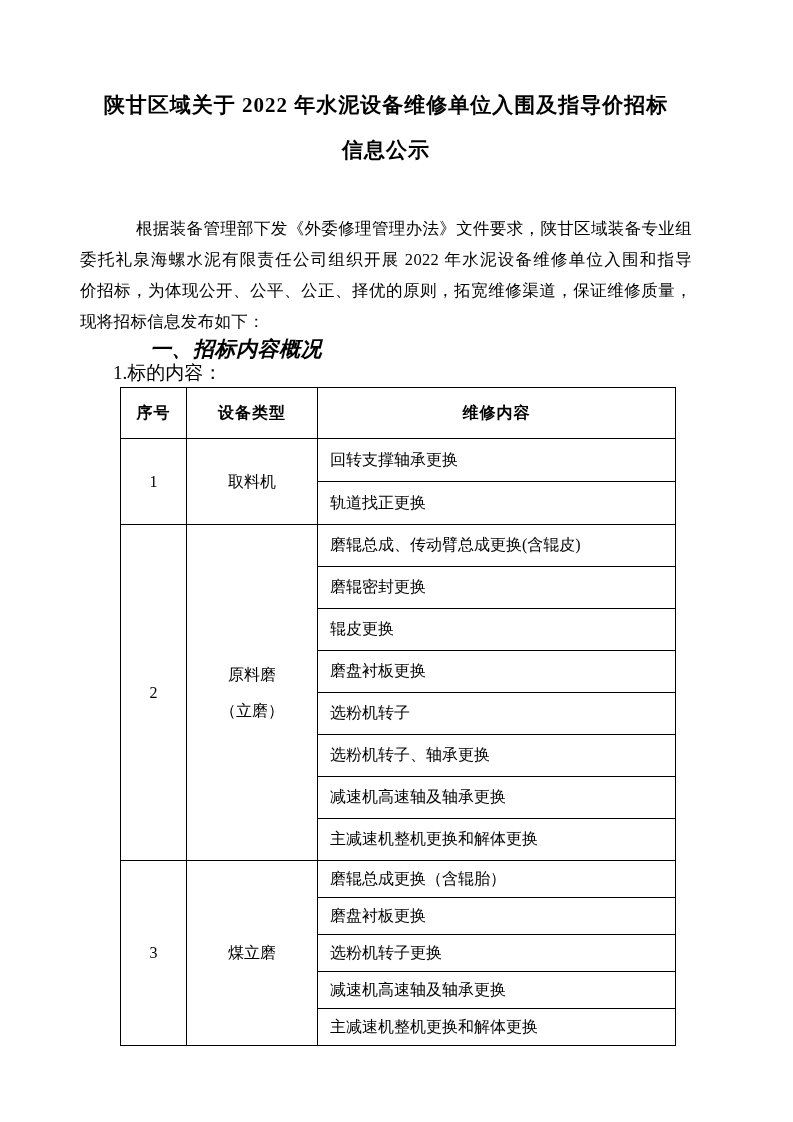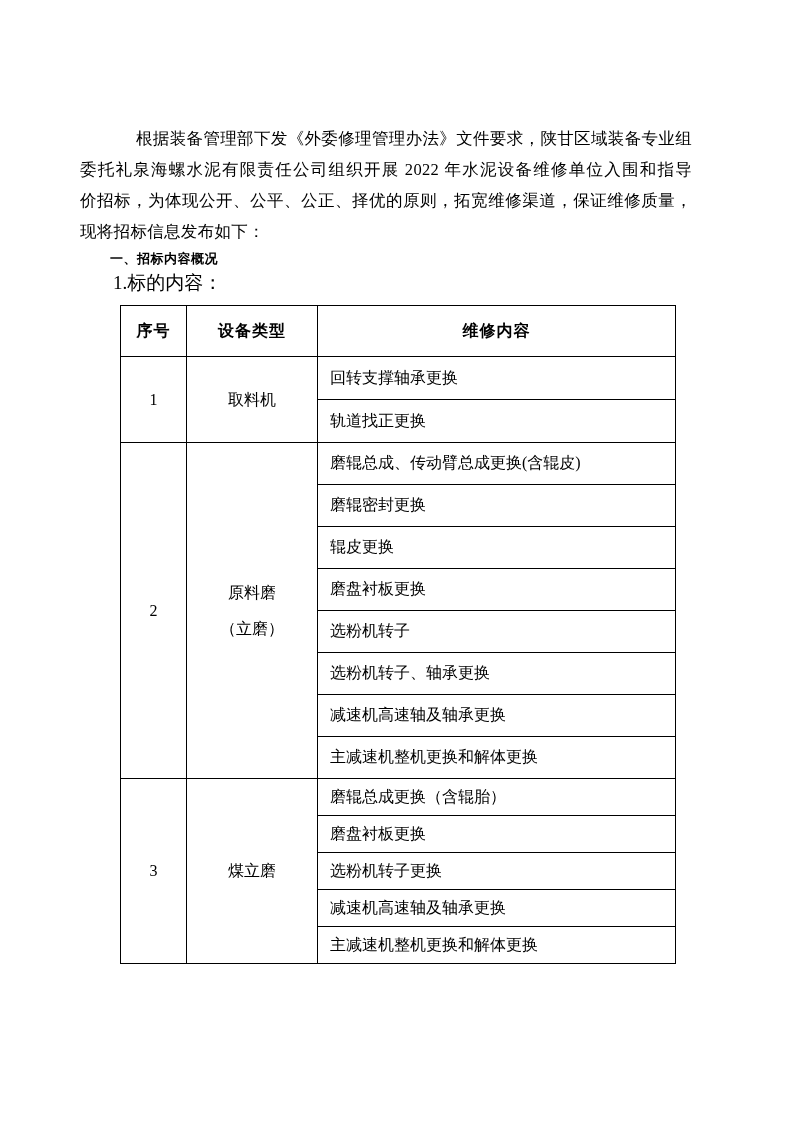--- a/index.html
+++ b/index.html
@@ -27,37 +27,38 @@
     line-height: 31px;
     letter-spacing: 0.3px;
   }
   .intro-line {
     text-align: justify;
     text-align-last: justify;
   }
   .intro-line.first { text-indent: 56px; margin-top: 40px; }
   .intro-line.last  { text-align: center; text-align-last: left; }
   .section-heading {
-    margin-left: 30px;
-    font-size: 13px;
+    margin-left: 70px;
+    font-size: 21px;
     font-weight: bold;
     line-height: 24px;
     letter-spacing: 0.5px;
+    font-style: italic;
   }
   .sub-label {
     margin-left: 33px;
     font-size: 19px;
     line-height: 24px;
   }
   table.content-table {
     border-collapse: collapse;
     table-layout: fixed;
     width: 555px;
     margin-left: 40px;
-    margin-top: 10px;
+    margin-top: 2px;
   }
   .content-table col.c-serial { width: 66px; }
   .content-table col.c-type   { width: 131px; }
   .content-table col.c-item   { width: 358px; }
   .content-table th, .content-table td {
     border: 1px solid #000;
     font-size: 16px;
     overflow: hidden;
   }
   .content-table th {
@@ -76,20 +77,22 @@
     vertical-align: middle;
     padding-left: 12px;
   }
 </style>
 </head>
 <body>
 
 <div class="page">
 
   <h1 class="doc-title">
+    <span style="display:block">陕甘区域关于 2022 年水泥设备维修单位入围及指导价招标</span>
+    <span style="display:block">信息公示</span>
   </h1>
 
   <div class="intro">
     <div class="intro-line first">根据装备管理部下发《外委修理管理办法》文件要求，陕甘区域装备专业组</div>
     <div class="intro-line">委托礼泉海螺水泥有限责任公司组织开展 2022 年水泥设备维修单位入围和指导</div>
     <div class="intro-line">价招标，为体现公开、公平、公正、择优的原则，拓宽维修渠道，保证维修质量，</div>
     <div class="intro-line last">现将招标信息发布如下：</div>
   </div>
 
   <div class="section-heading">一、招标内容概况</div>

